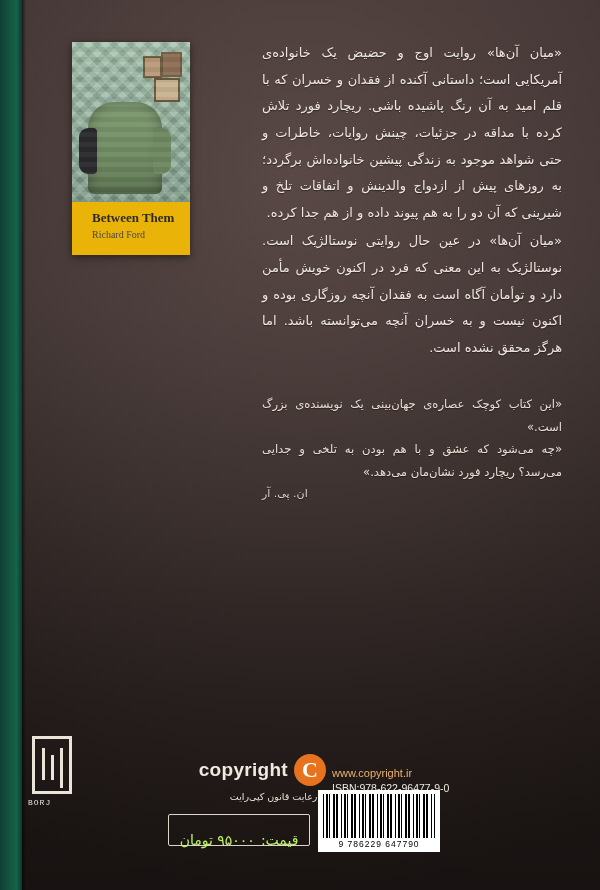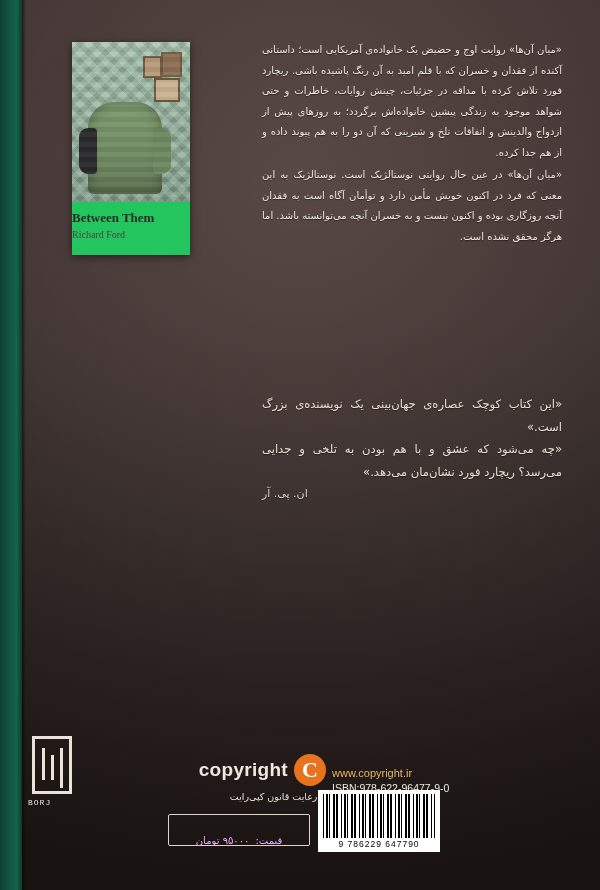--- a/index.html
+++ b/index.html
@@ -75,43 +75,43 @@
   .chair:before{
     content:"";position:absolute;left:-9px;top:26px;width:18px;height:46px;
     background:#2a2a2c;border-radius:9px 4px 4px 9px;
   }
   .chair:after{
     content:"";position:absolute;right:-9px;top:26px;width:18px;height:46px;
     background:#6e8861;border-radius:4px 9px 9px 4px;
   }
   .thumb-txt{
     position:absolute;left:0;top:160px;width:118px;height:53px;
-    background:#22c55e;
+    background:#eab308;
     box-sizing:border-box;
-    padding:9px 8px 0 0;
+    padding:9px 8px 0 20px;
     direction:ltr;text-align:left;
   }
   .thumb-title{
     font-family:"Liberation Serif", serif;
     font-size:13px;font-weight:bold;color:#2e2b27;line-height:1.15;
   }
   .thumb-author{
     font-family:"Liberation Serif", serif;
     font-size:10px;color:#4a463f;margin-top:3px;
   }
 
   
   .blurb{
     position:absolute;
     right:38px;top:40px;
     width:300px;
     direction:rtl;text-align:justify;
     color:#efe7df;
     font-family:"DejaVu Sans", sans-serif;
-    font-size:10px;
+    font-size:13px;
     line-height:2.05;
     z-index:4;
     text-shadow:0 1px 1px rgba(0,0,0,.45);
   }
   .blurb p{margin:0 0 2px 0;}
 
   
   .quotes{
     position:absolute;
     right:38px;top:393px;
@@ -198,21 +198,21 @@
   .price-box{
     position:absolute;left:168px;bottom:44px;
     width:140px;height:30px;
     border:1.5px solid #ded6c9;
     border-radius:2px;
     display:flex;align-items:center;justify-content:center;
     z-index:6;direction:rtl;
   }
   .price-txt{
     font-family:"DejaVu Sans", sans-serif;
-    font-size:10px;color:#f0abfc;margin-top:20px;
+    font-size:14px;color:#bef264;margin-top:20px;
   }
 
   
   .barcode{
     position:absolute;left:318px;bottom:38px;
     width:122px;height:62px;
     background:#ffffff;
     z-index:6;
     padding:4px 5px 2px 5px;
     box-sizing:border-box;

